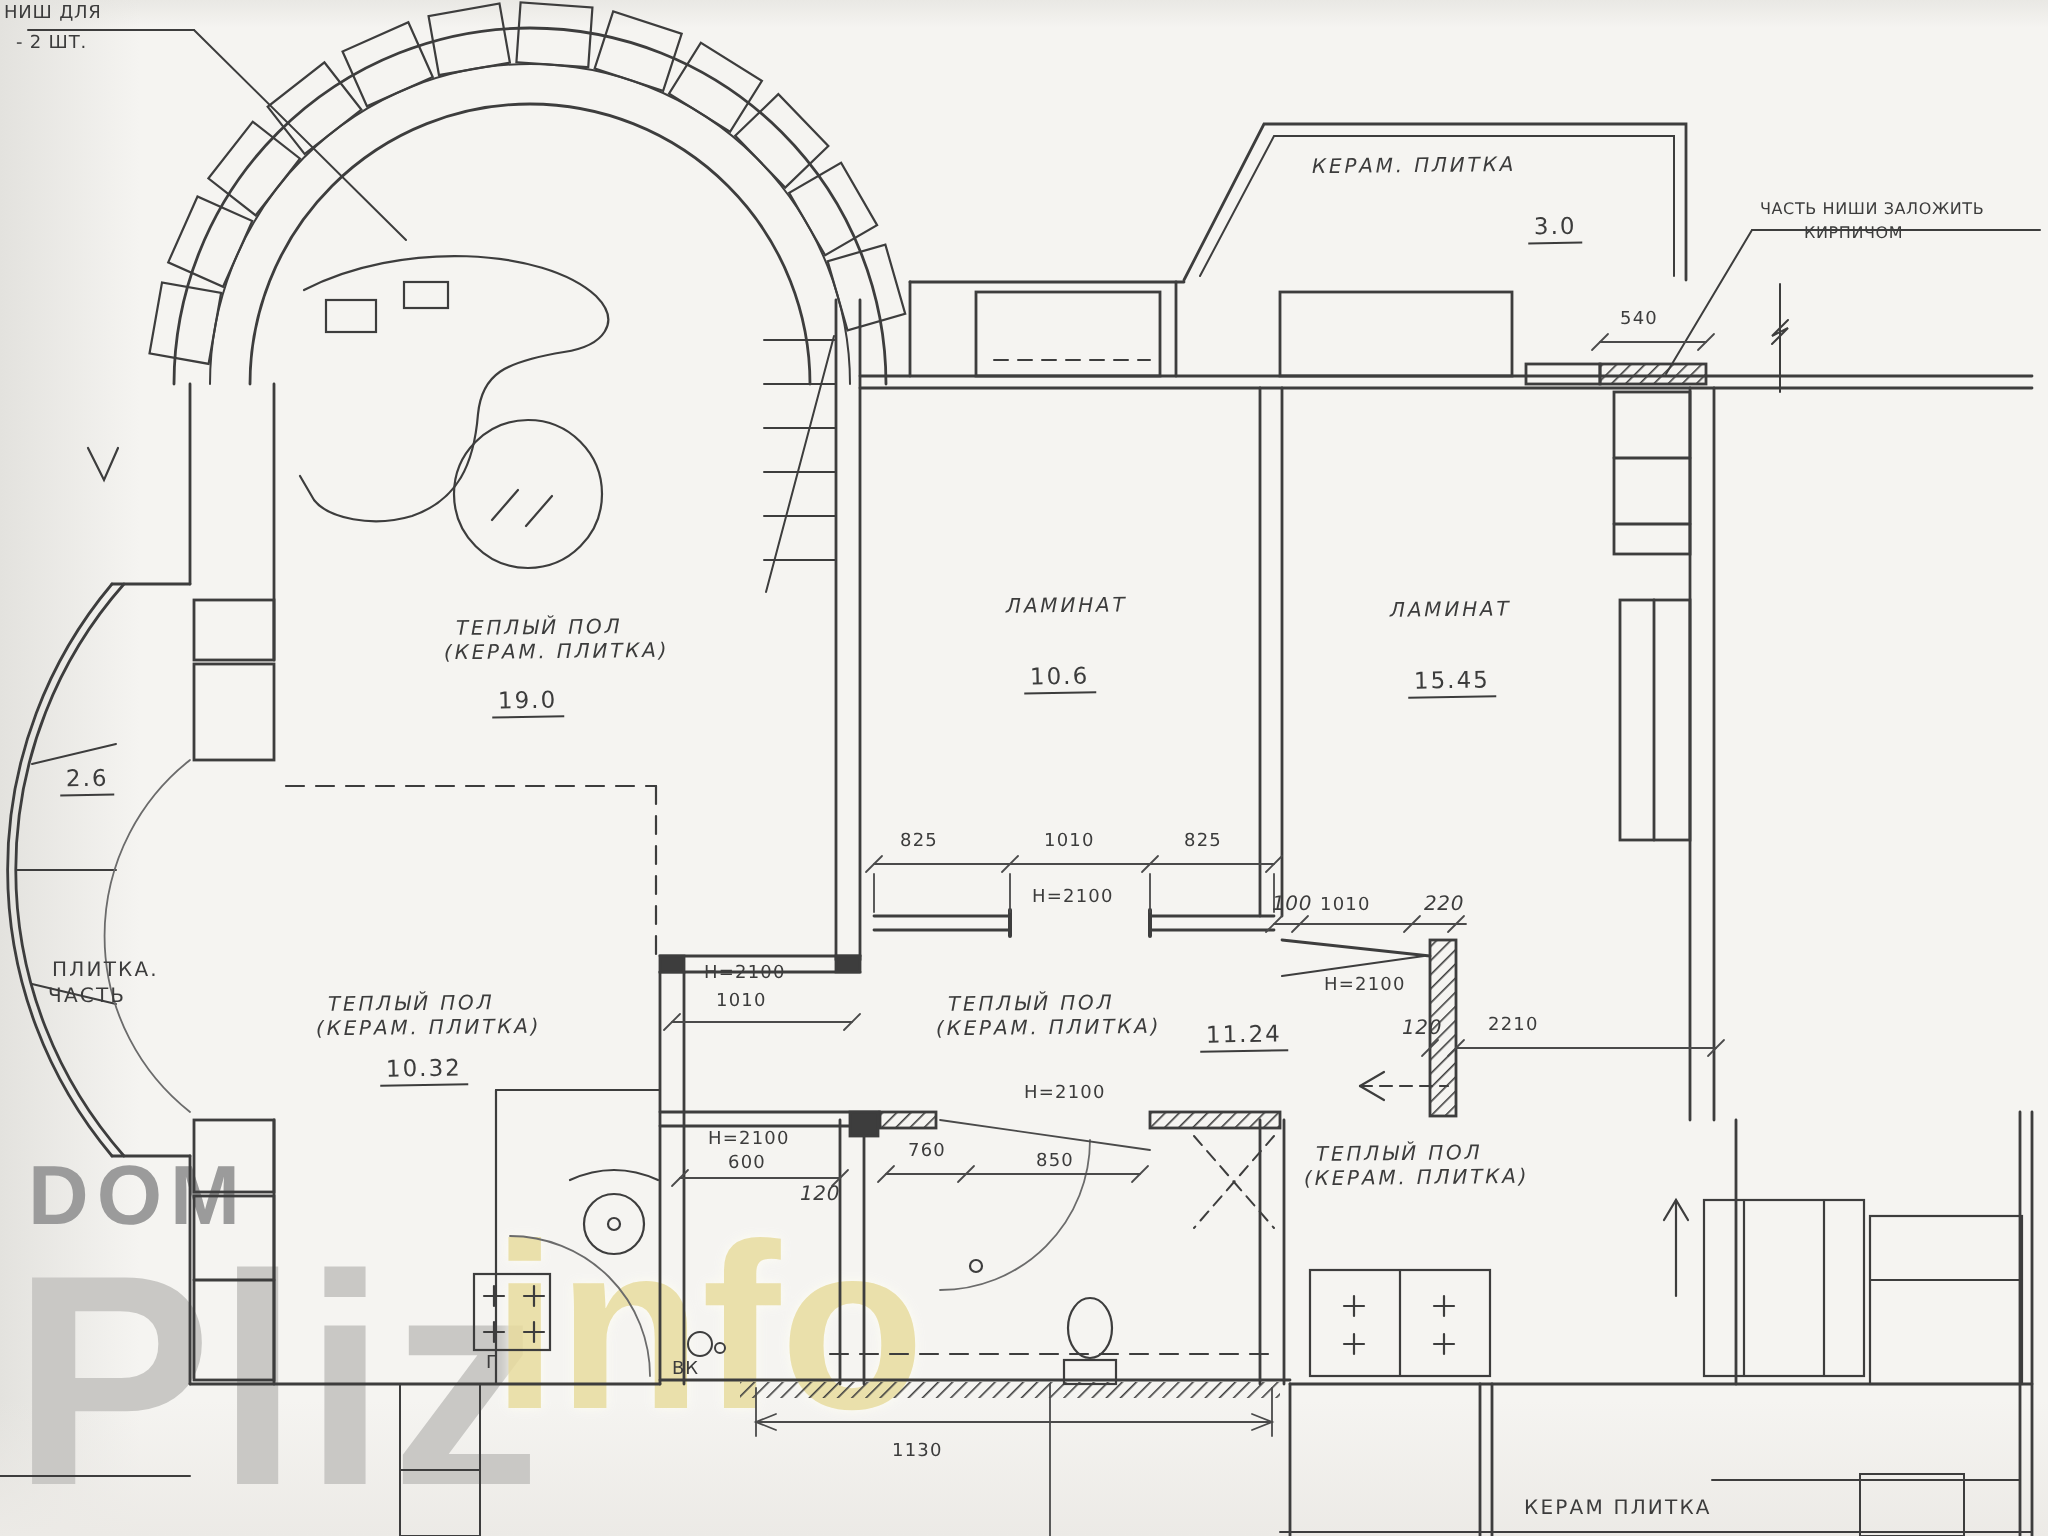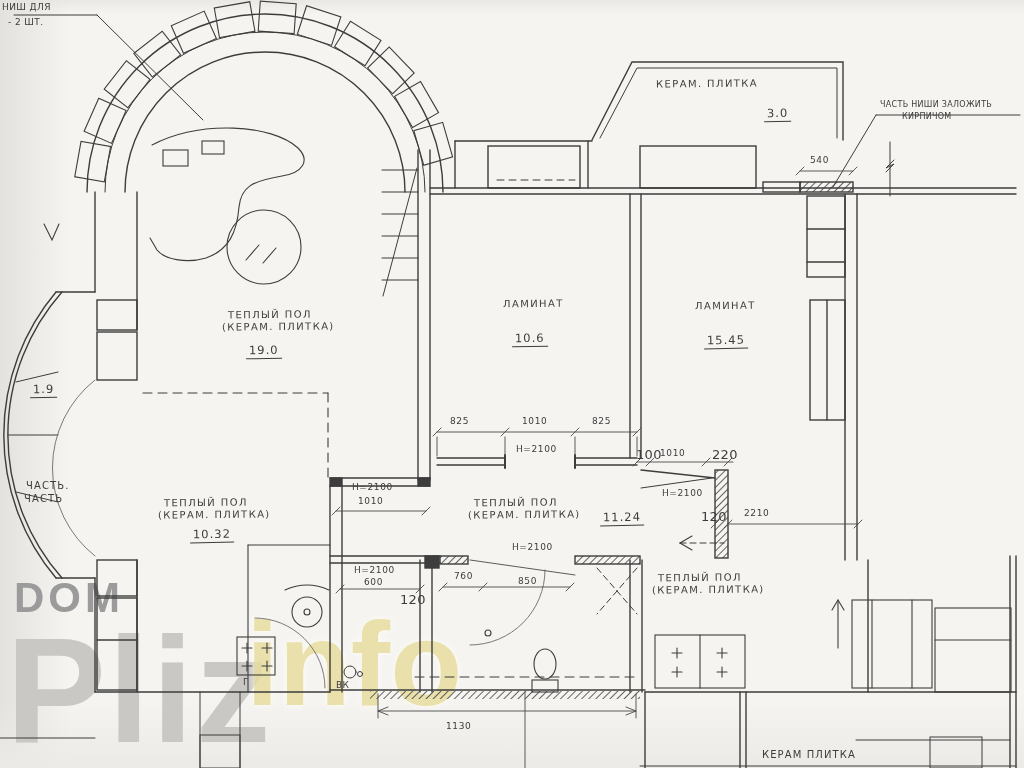--- a/index.html
+++ b/index.html
@@ -7,26 +7,26 @@
         background:#f5f4f1;font-family:"DejaVu Sans",sans-serif;}
   
   .edge-left{position:absolute;left:0;top:0;width:70px;height:768px;
      background:linear-gradient(90deg,#e3e2de,rgba(245,244,241,0));}
   .edge-bottom{position:absolute;left:0;top:700px;width:1024px;height:68px;
      background:linear-gradient(180deg,rgba(245,244,241,0),#eceae6);}
   .edge-top{position:absolute;left:0;top:0;width:1024px;height:14px;
      background:linear-gradient(180deg,#e9e8e4,rgba(245,244,241,0));}
   svg{position:absolute;left:0;top:0;}
   .lbl{position:absolute;color:#3c3c3c;white-space:nowrap;line-height:1.25;}
-  .room{font-size:10px;letter-spacing:1.4px;transform:rotate(-0.6deg);}
+  .room{font-size:10px;letter-spacing:1.4px;transform:rotate(-0.6deg);font-style:italic;}
   .room2{font-size:10px;letter-spacing:1.1px;}
   .area{font-size:11.5px;letter-spacing:1px;border-bottom:1.4px solid #3c3c3c;
         padding:0 3px 1px 3px;transform:rotate(-1deg);}
   .dim{font-size:9px;letter-spacing:.6px;}
-  .dim7{font-size:13px;letter-spacing:.3px;}
+  .dim7{font-size:10px;letter-spacing:.3px;font-style:italic;}
   .note{font-size:9px;letter-spacing:.4px;}
   .note8{font-size:8px;letter-spacing:.3px;}
   .wm{position:absolute;font-family:"Liberation Sans",sans-serif;font-weight:bold;}
   .wm-dom{left:14px;top:574px;font-size:42px;color:#9b9b9b;letter-spacing:4px;}
   .wm-pliz{left:6px;top:604px;font-size:150px;color:#c9c8c5;letter-spacing:2px;}
   .wm-info{left:246px;top:596px;font-size:118px;color:#e9dd9f;opacity:.85;
            text-shadow:0 0 6px #fffef4;}
 </style>
 </head>
 <body>
@@ -353,22 +353,22 @@
   <div class="lbl room" style="left:228px;top:309px">ТЕПЛЫЙ ПОЛ</div>
   <div class="lbl room" style="left:222px;top:321px">(КЕРАМ. ПЛИТКА)</div>
   <div class="lbl area" style="left:246px;top:343px">19.0</div>
 
   <div class="lbl room" style="left:503px;top:298px">ЛАМИНАТ</div>
   <div class="lbl area" style="left:512px;top:331px">10.6</div>
 
   <div class="lbl room" style="left:695px;top:300px">ЛАМИНАТ</div>
   <div class="lbl area" style="left:704px;top:333px">15.45</div>
 
-  <div class="lbl area" style="left:30px;top:382px">1.9</div>
-  <div class="lbl room2" style="left:26px;top:480px">ЧАСТЬ.</div>
+  <div class="lbl area" style="left:30px;top:382px">2.6</div>
+  <div class="lbl room2" style="left:26px;top:480px">ПЛИТКА.</div>
   <div class="lbl room2" style="left:24px;top:493px">ЧАСТЬ</div>
 
   <div class="lbl room" style="left:164px;top:497px">ТЕПЛЫЙ ПОЛ</div>
   <div class="lbl room" style="left:158px;top:509px">(КЕРАМ. ПЛИТКА)</div>
   <div class="lbl area" style="left:190px;top:527px">10.32</div>
 
   <div class="lbl room" style="left:474px;top:497px">ТЕПЛЫЙ ПОЛ</div>
   <div class="lbl room" style="left:468px;top:509px">(КЕРАМ. ПЛИТКА)</div>
   <div class="lbl area" style="left:600px;top:510px">11.24</div>
   <div class="lbl dim" style="left:512px;top:542px">Н=2100</div>

